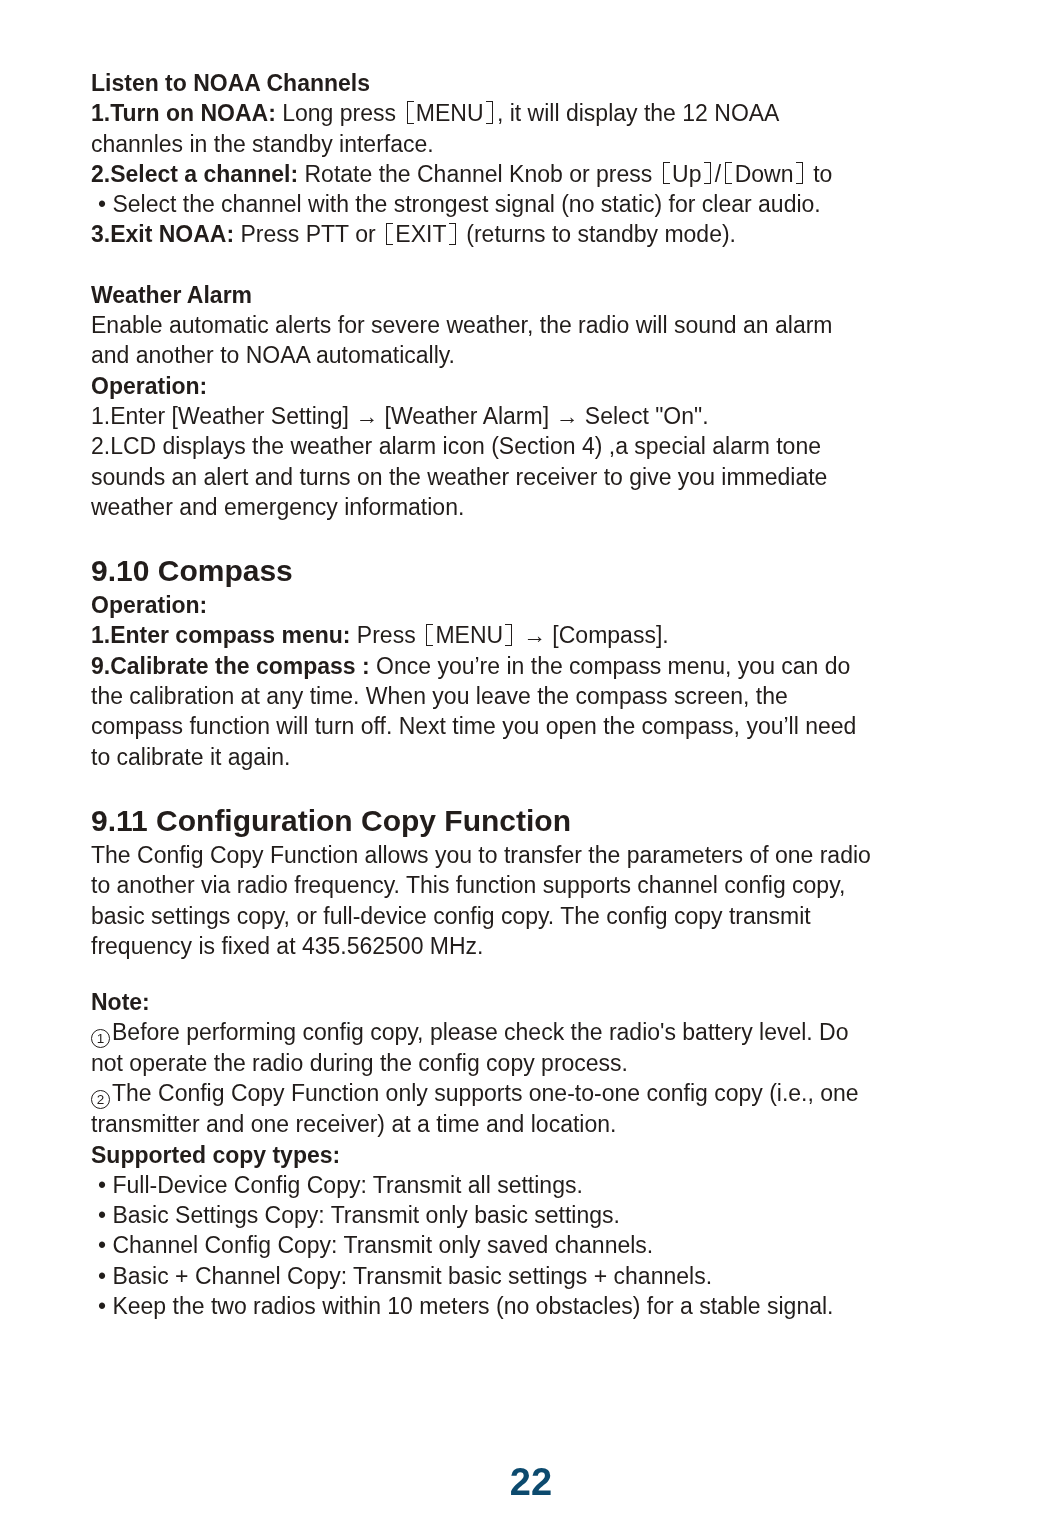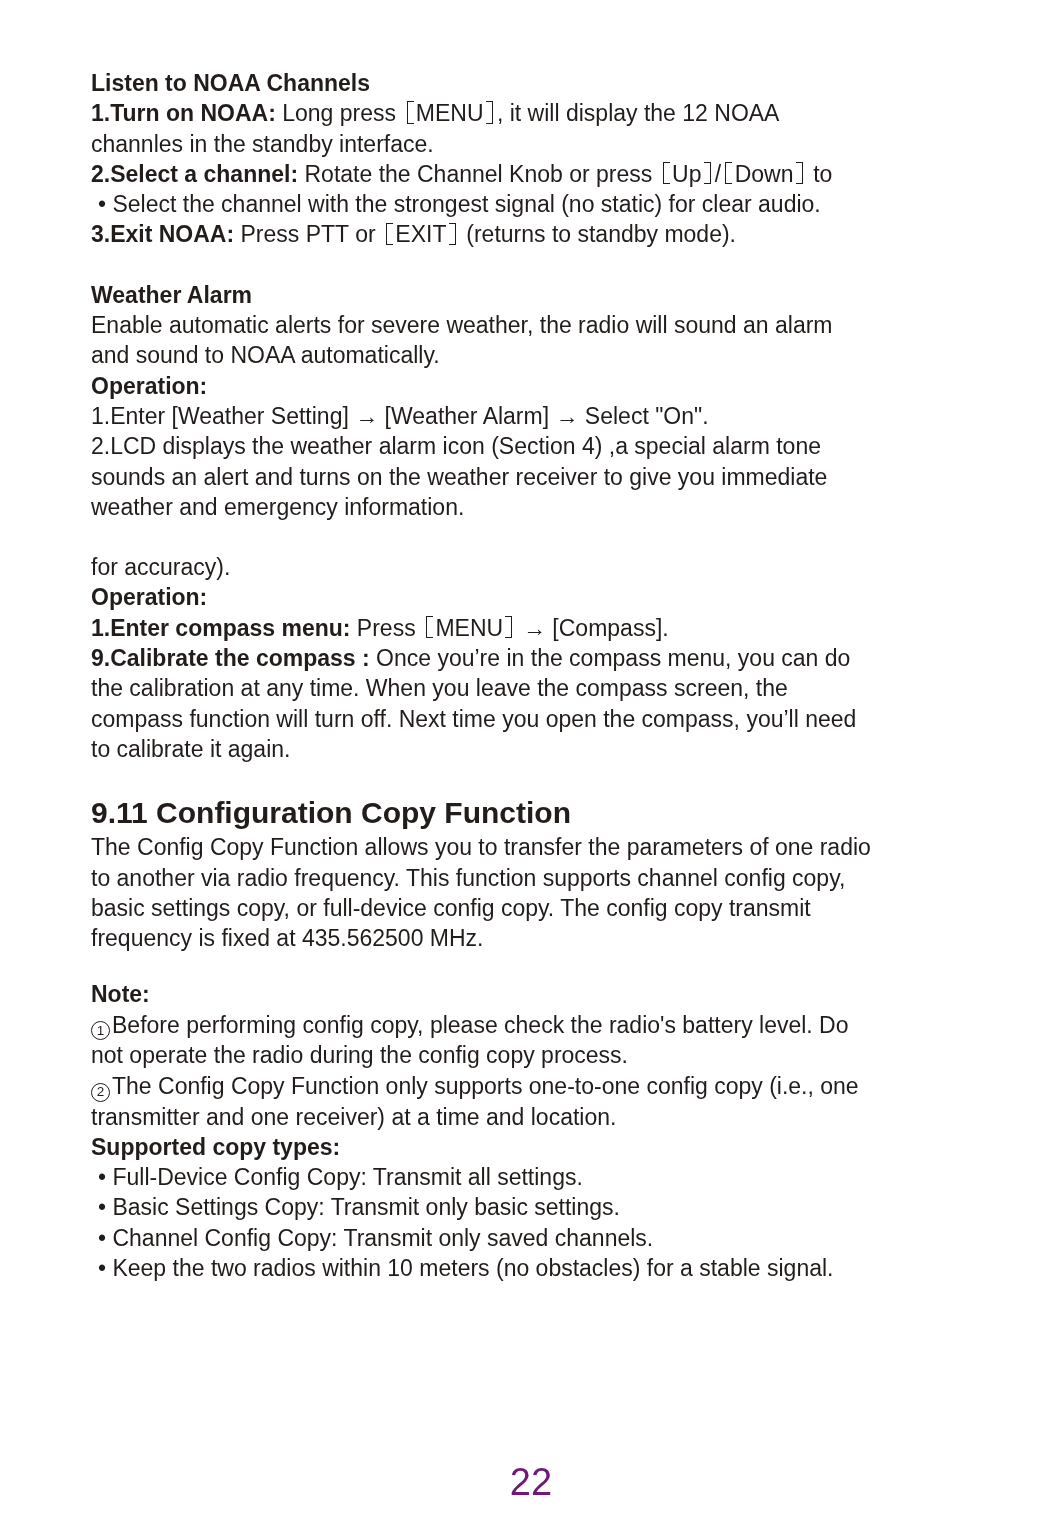--- a/index.html
+++ b/index.html
@@ -60,48 +60,49 @@
   .footer {
     position: absolute;
     top: 1462px;
     left: 0;
     width: 100%;
     text-align: center;
   }
   .pagenum {
     font-size: 38px;
     line-height: 40px;
-    color: #701a75;
+    color: #0c4a6e;
+    font-weight: bold;
   }
 </style>
 </head>
 <body>
 
 <div class="page">
   <main class="content" id="content">
       <section class="block">
         <div class="line"><span class="bold">Listen to NOAA Channels</span></div>
         <div class="line"><span class="bold">1.Turn on NOAA:</span><span> Long press <span class="lb"></span>MENU<span class="rb"></span>, it will display the 12 NOAA</span></div>
         <div class="line"><span>channles in the standby interface.</span></div>
         <div class="line"><span class="bold">2.Select a channel:</span><span> Rotate the Channel Knob or press <span class="lb"></span>Up<span class="rb"></span>/<span class="lb"></span>Down<span class="rb"></span> to</span></div>
         <div class="line bullet"><span>• Select the channel with the strongest signal (no static) for clear audio.</span></div>
         <div class="line"><span class="bold">3.Exit NOAA:</span><span> Press PTT or <span class="lb"></span>EXIT<span class="rb"></span> (returns to standby mode).</span></div>
       </section>
       <section class="block">
         <div class="line"><span class="bold">Weather Alarm</span></div>
         <div class="line"><span>Enable automatic alerts for severe weather, the radio will sound an alarm</span></div>
-        <div class="line"><span>and sound to NOAA automatically.</span></div>
+        <div class="line"><span>and another to NOAA automatically.</span></div>
         <div class="line"><span class="bold">Operation:</span></div>
         <div class="line"><span>1.Enter [Weather Setting] → [Weather Alarm] → Select "On".</span></div>
         <div class="line"><span>2.LCD displays the weather alarm icon (Section 4) ,a special alarm tone</span></div>
         <div class="line"><span>sounds an alert and turns on the weather receiver to give you immediate</span></div>
         <div class="line"><span>weather and emergency information.</span></div>
       </section>
       <section class="block">
-        <div class="line"><span>for accuracy).</span></div>
+        <div class="line big"><span>9.10 Compass</span></div>
         <div class="line"><span class="bold">Operation:</span></div>
         <div class="line"><span class="bold">1.Enter compass menu:</span><span> Press <span class="lb"></span>MENU<span class="rb"></span> → [Compass].</span></div>
         <div class="line"><span class="bold">9.Calibrate the compass :</span><span> Once you’re in the compass menu, you can do</span></div>
         <div class="line"><span>the calibration at any time. When you leave the compass screen, the</span></div>
         <div class="line"><span>compass function will turn off. Next time you open the compass, you’ll need</span></div>
         <div class="line"><span>to calibrate it again.</span></div>
       </section>
       <section class="block">
         <div class="line big"><span>9.11 Configuration Copy Function</span></div>
         <div class="line"><span>The Config Copy Function allows you to transfer the parameters of one radio</span></div>
@@ -110,19 +111,20 @@
         <div class="line"><span>frequency is fixed at 435.562500 MHz.</span></div>
         <div class="line gap-before"><span class="bold">Note:</span></div>
         <div class="line"><span><span class="circ">1</span>Before performing config copy, please check the radio's battery level. Do</span></div>
         <div class="line"><span>not operate the radio during the config copy process.</span></div>
         <div class="line"><span><span class="circ">2</span>The Config Copy Function only supports one-to-one config copy (i.e., one</span></div>
         <div class="line"><span>transmitter and one receiver) at a time and location.</span></div>
         <div class="line"><span class="bold">Supported copy types:</span></div>
         <div class="line bullet"><span>• Full-Device Config Copy: Transmit all settings.</span></div>
         <div class="line bullet"><span>• Basic Settings Copy: Transmit only basic settings.</span></div>
         <div class="line bullet"><span>• Channel Config Copy: Transmit only saved channels.</span></div>
+        <div class="line bullet"><span>• Basic + Channel Copy: Transmit basic settings + channels.</span></div>
         <div class="line bullet"><span>• Keep the two radios within 10 meters (no obstacles) for a stable signal.</span></div>
       </section>
     </main>
   <footer class="footer">
     <span class="pagenum">22</span>
   </footer>
 </div>
 
 </body></html>

